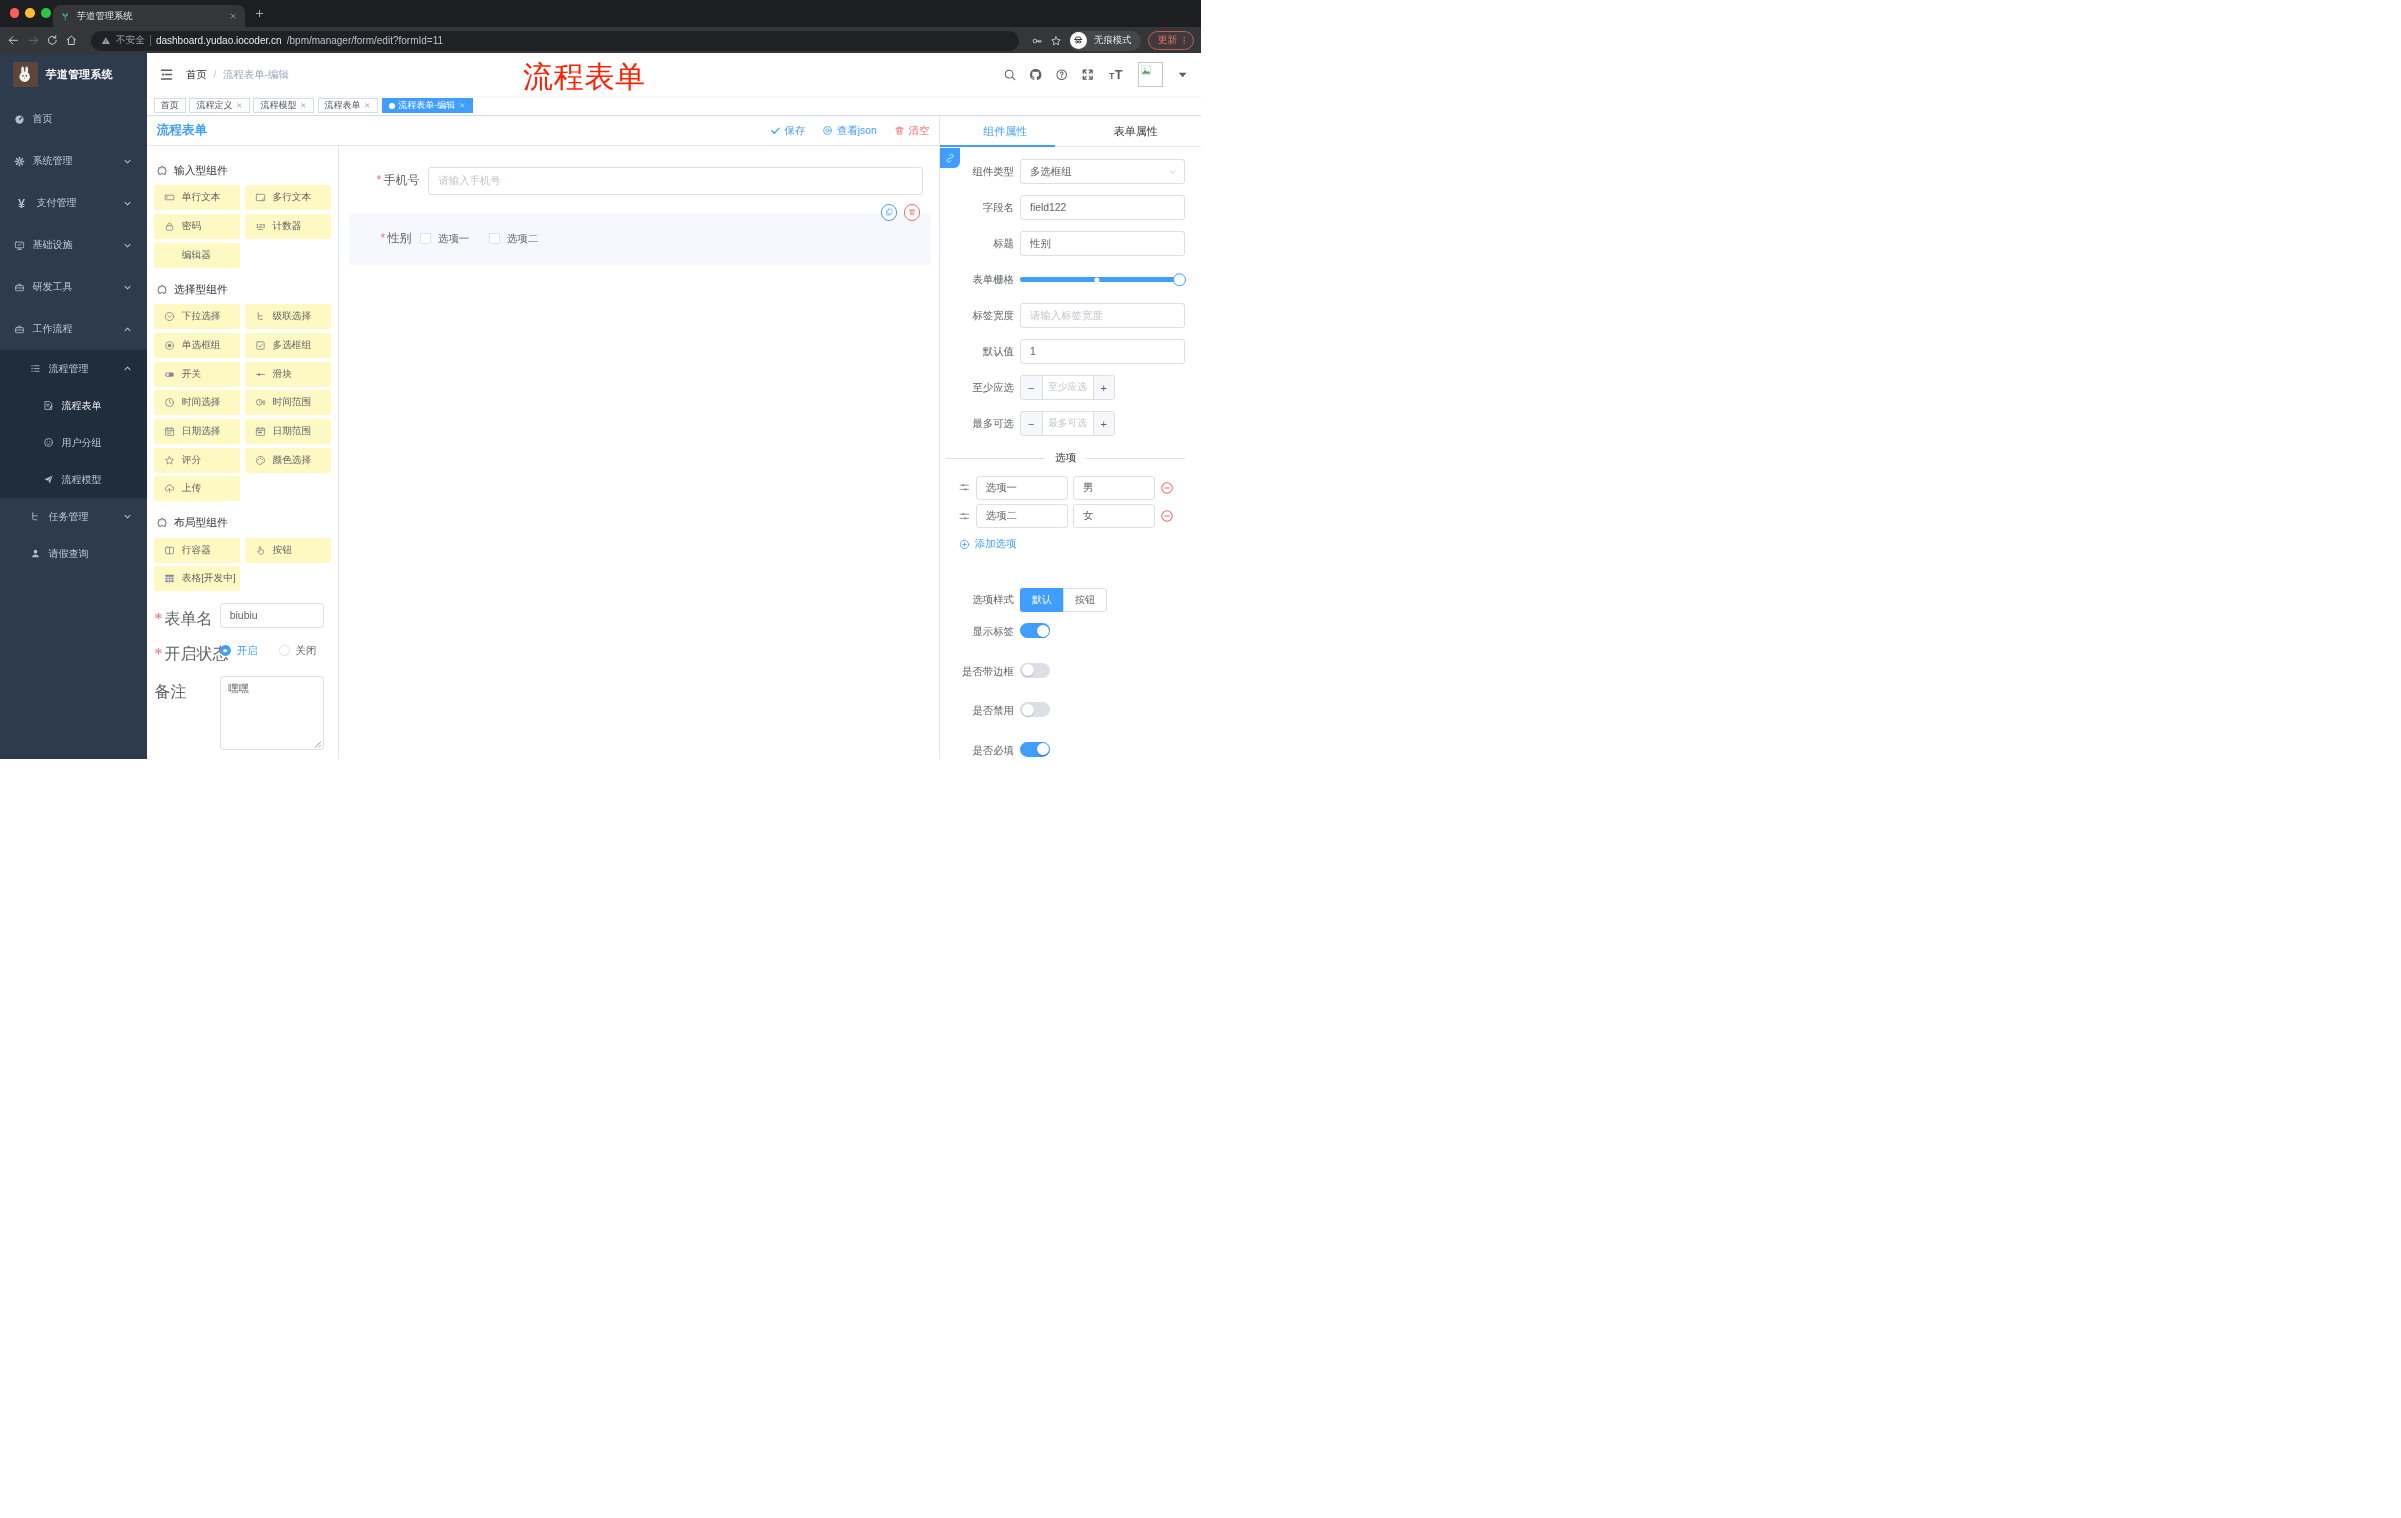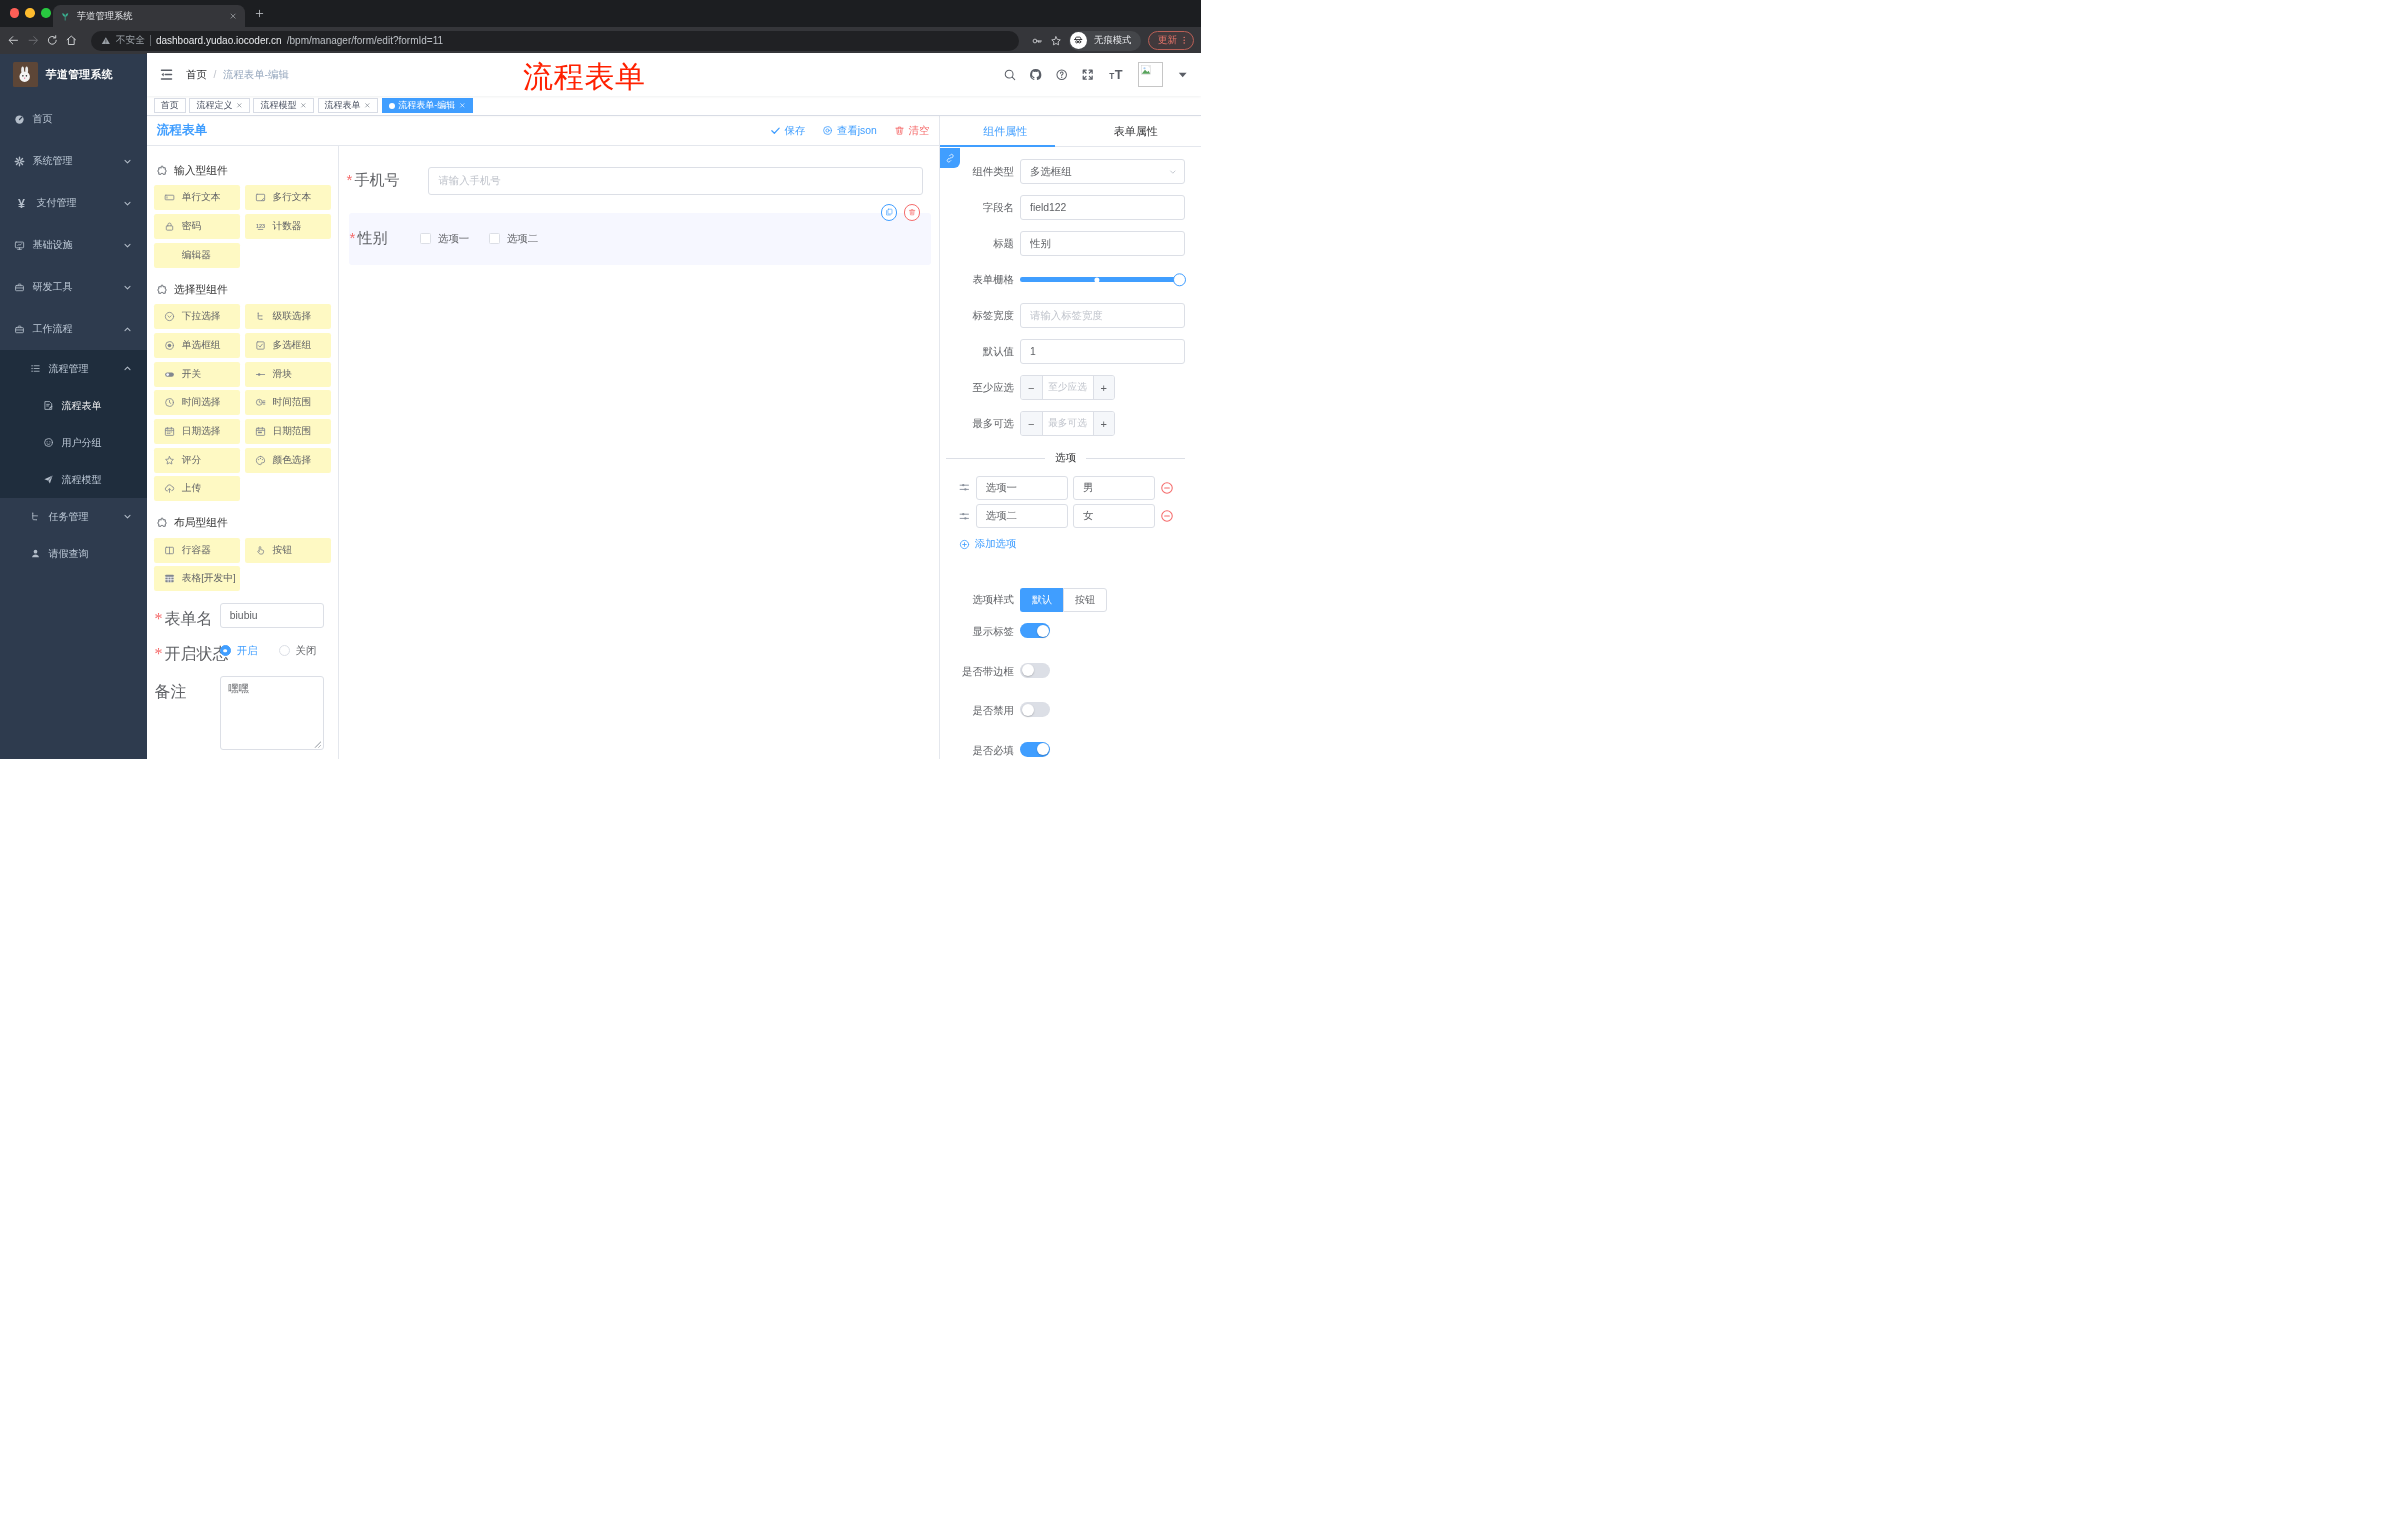--- a/index.html
+++ b/index.html
@@ -113,21 +113,21 @@
   .ta-wrap{position:relative;}
   .lf-ta{width:100%;height:74px;border:0.7px solid #dcdfe6;border-radius:3px;padding:5.2px 7.4px;font-size:10.4px;
     color:#606266;resize:none;outline:none;font-family:inherit;}
   .ta-wrap::after{content:"";position:absolute;right:3px;bottom:5.2px;width:6.7px;height:6.7px;
     background:repeating-linear-gradient(-45deg,transparent 0 1.5px,#b6babf 1.5px 2.6px);
     clip-path:polygon(100% 0,100% 100%,0 100%);}
 
   
   .canvas{flex:1;min-width:0;padding:21px 8.2px 0 7.4px;overflow:hidden;background:#fff;}
   .cv-row{display:flex;align-items:center;margin-right:8.2px;}
-  .cv-label{width:82px;flex:none;text-align:left;padding-right:9px;font-size:15px;color:#606266;white-space:nowrap;}
+  .cv-label{width:82px;flex:none;text-align:right;padding-right:9px;font-size:12px;color:#606266;white-space:nowrap;}
   .cv-input{flex:1;height:27.5px;}
   .sel-block{position:relative;margin:18px 0 0 3px;height:52px;background:#f6f7ff;border-radius:3px;
     display:flex;align-items:center;}
   .sel-block .cv-label{width:71px;}
   .cb-item{display:flex;align-items:center;gap:6.7px;margin-right:20px;font-size:10.4px;color:#606266;}
   .cb{width:11px;height:11px;border:0.7px solid #dcdfe6;border-radius:1.5px;background:#fff;flex:none;}
   .act-circle{position:absolute;top:-8.2px;width:16.3px;height:16.3px;border-radius:50%;background:#fff;
     display:flex;align-items:center;justify-content:center;font-size:8.2px;cursor:pointer;}
   .act-circle.copy{right:34px;border:0.7px solid #409EFF;color:#409EFF;}
   .act-circle.del{right:10.4px;border:0.7px solid #F56C6C;color:#F56C6C;}

